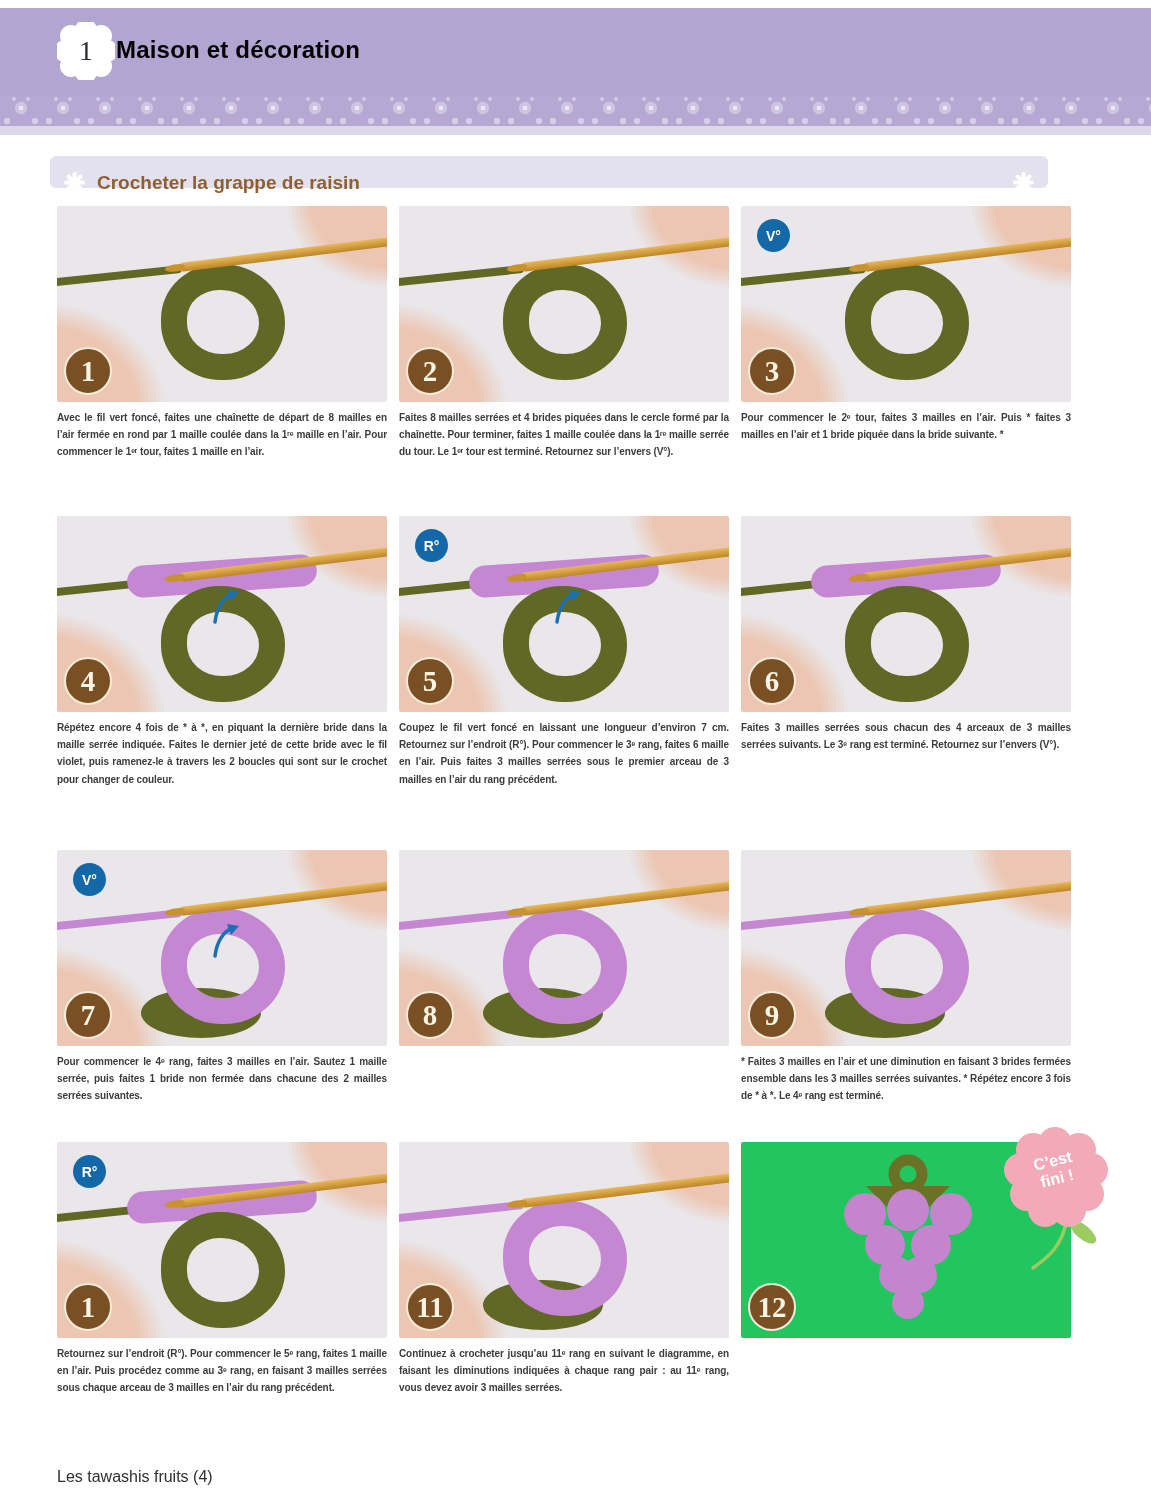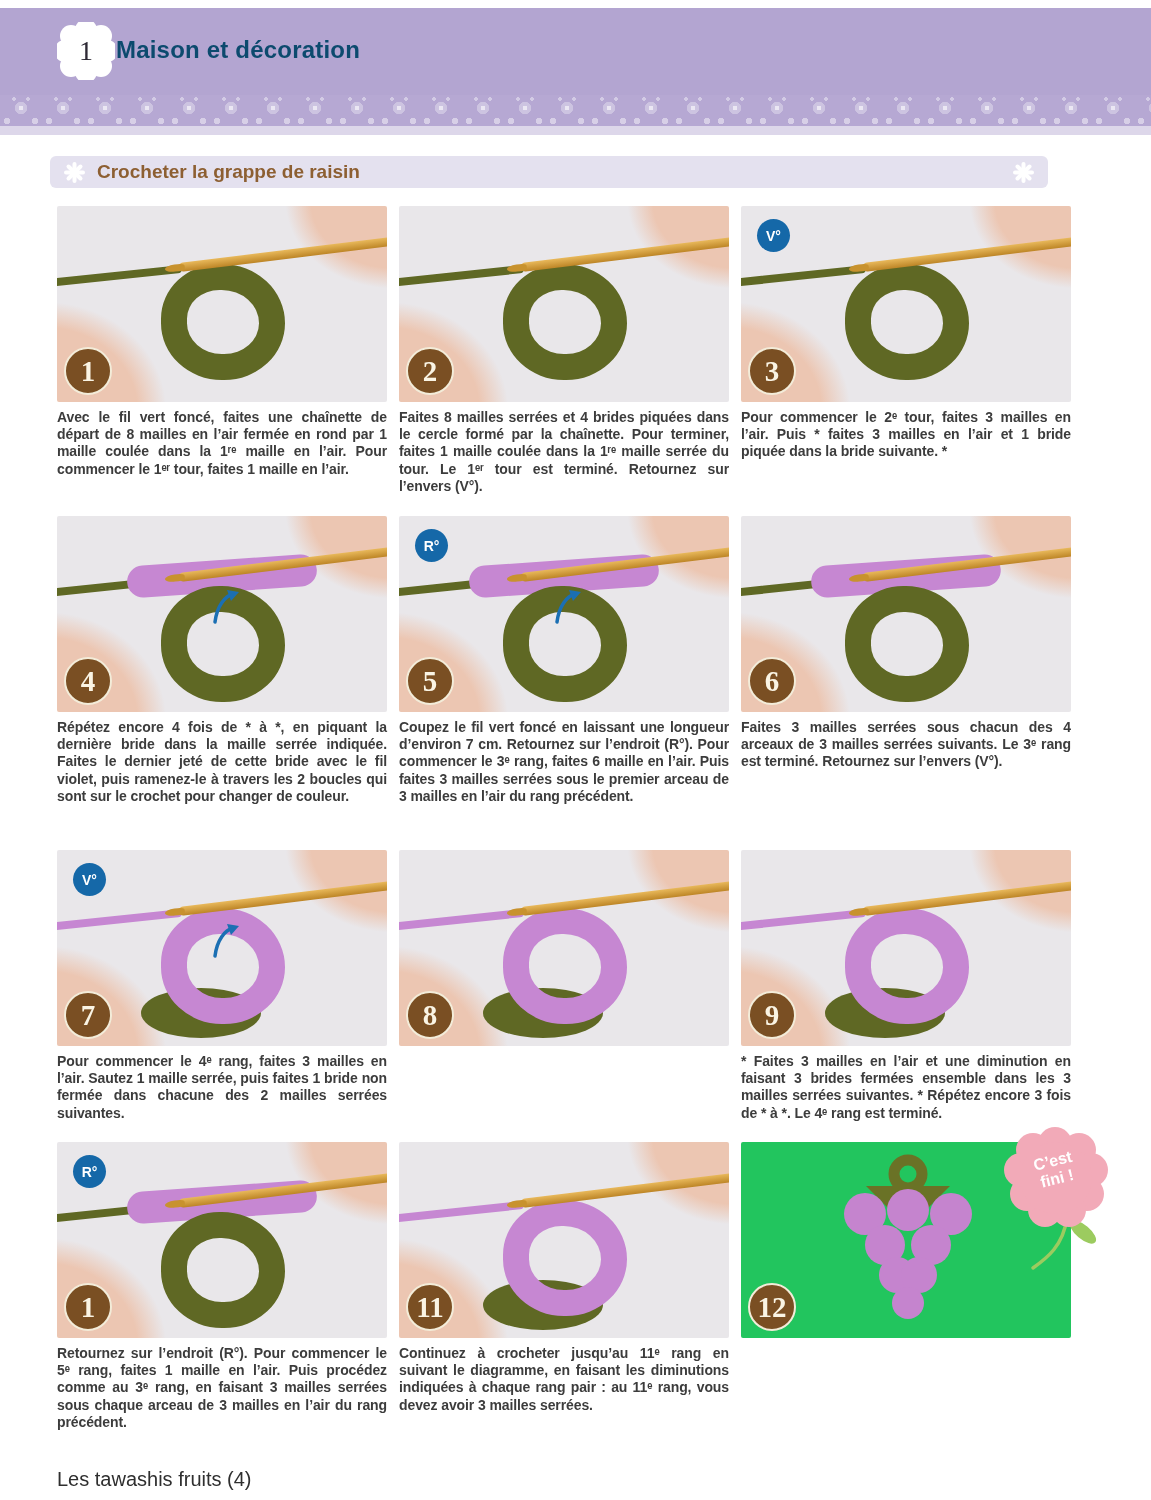--- a/index.html
+++ b/index.html
@@ -9,39 +9,39 @@
   }
   
   .chapter-band{position:absolute;top:8px;left:0;width:1151px;height:87px;background:#b3a5d1;}
   .chapter-flower{position:absolute;left:57px;top:14px;width:58px;height:58px;}
   .chapter-flower .petals{position:absolute;left:0;top:0;}
   .chapter-flower .num{
     position:absolute;left:0;top:0;width:58px;height:58px;display:flex;align-items:center;justify-content:center;
     font-family:"Liberation Serif",serif;font-size:28px;color:#2e2a35;
   }
   .chapter-title{
-    position:absolute;left:116px;top:28px;font-size:24px;font-weight:bold;color:#0c4a6e;letter-spacing:.2px;
+    position:absolute;left:116px;top:28px;font-size:24px;font-weight:bold;color:#000000;letter-spacing:.2px;
   }
   .lace-band{
     position:absolute;top:95px;left:0;width:1151px;height:31px;background-color:#b6a8d3;
     background-image:
       radial-gradient(circle 10px at 21px 13px, rgba(255,255,255,.32) 60%, rgba(255,255,255,0) 62%),
       radial-gradient(circle 4px  at 21px 13px, rgba(255,255,255,.60) 60%, rgba(255,255,255,0) 62%),
       radial-gradient(circle 5px  at 7px  26px, rgba(255,255,255,.45) 60%, rgba(255,255,255,0) 62%),
       radial-gradient(circle 5px  at 35px 26px, rgba(255,255,255,.45) 60%, rgba(255,255,255,0) 62%),
       radial-gradient(circle 3px  at 14px 4px,  rgba(255,255,255,.40) 60%, rgba(255,255,255,0) 62%),
       radial-gradient(circle 3px  at 28px 4px,  rgba(255,255,255,.40) 60%, rgba(255,255,255,0) 62%);
     background-size:42px 31px;
   }
   .lace-strip{position:absolute;top:126px;left:0;width:1151px;height:9px;background:#ddd7ea;}
 
   
   .section-bar{
     position:absolute;top:156px;left:50px;width:998px;height:32px;background:#e4e1ef;border-radius:6px;
-    display:flex;align-items:center;padding:4px 14px;box-sizing:border-box;
+    display:flex;padding:16px 14px;box-sizing:border-box;
   }
   .section-title{color:#8d5f32;font-size:19px;font-weight:bold;margin-left:12px;flex:1;}
 
   
   .step{position:absolute;width:330px;}
   .col-a{left:57px}.col-b{left:399px}.col-c{left:741px}
   .row-1{top:206px}.row-2{top:516px}.row-3{top:850px}.row-4{top:1142px}
 
   .photo{
     position:relative;width:330px;height:196px;overflow:hidden;border-radius:2px;
@@ -76,33 +76,33 @@
     color:#faf4e4;font-family:"Liberation Serif",serif;font-weight:bold;font-size:29px;
   }
   .side-badge{
     position:absolute;left:16px;top:13px;width:33px;height:33px;border-radius:50%;background:#1568a8;
     color:#ffffff;font-weight:bold;font-size:14px;display:flex;align-items:center;justify-content:center;
   }
   .side-badge:empty{display:none;}
 
   .caption{
     position:absolute;top:203px;left:0;width:330px;margin:0;
-    font-size:14px;line-height:17.2px;font-weight:bold;color:#3c3c3c;
+    font-size:10px;line-height:17.2px;font-weight:bold;color:#3c3c3c;
     text-align:justify;letter-spacing:-0.1px;
   }
 
   
   .finish{position:absolute;left:246px;top:-16px;width:150px;height:160px;pointer-events:none;}
   .finish-text{
     position:absolute;left:24px;top:26px;width:88px;text-align:center;color:#ffffff;
     font-weight:bold;font-size:16px;line-height:18px;transform:rotate(-14deg);
   }
   .finish-text span{display:block;}
 
-  .footer{position:absolute;left:57px;top:1468px;font-size:20px;color:#2f2f2f;}
+  .footer{position:absolute;left:57px;top:1468px;font-size:16px;color:#2f2f2f;}
 </style>
 </head>
 <body>
 
 <div class="chapter-band">
   <div class="chapter-flower">
     <svg class="petals" width="58" height="58" viewBox="0 0 58 58">
       <g fill="#ffffff">
         <circle cx="29" cy="8" r="11"></circle>
           <circle cx="29" cy="50" r="11"></circle>

